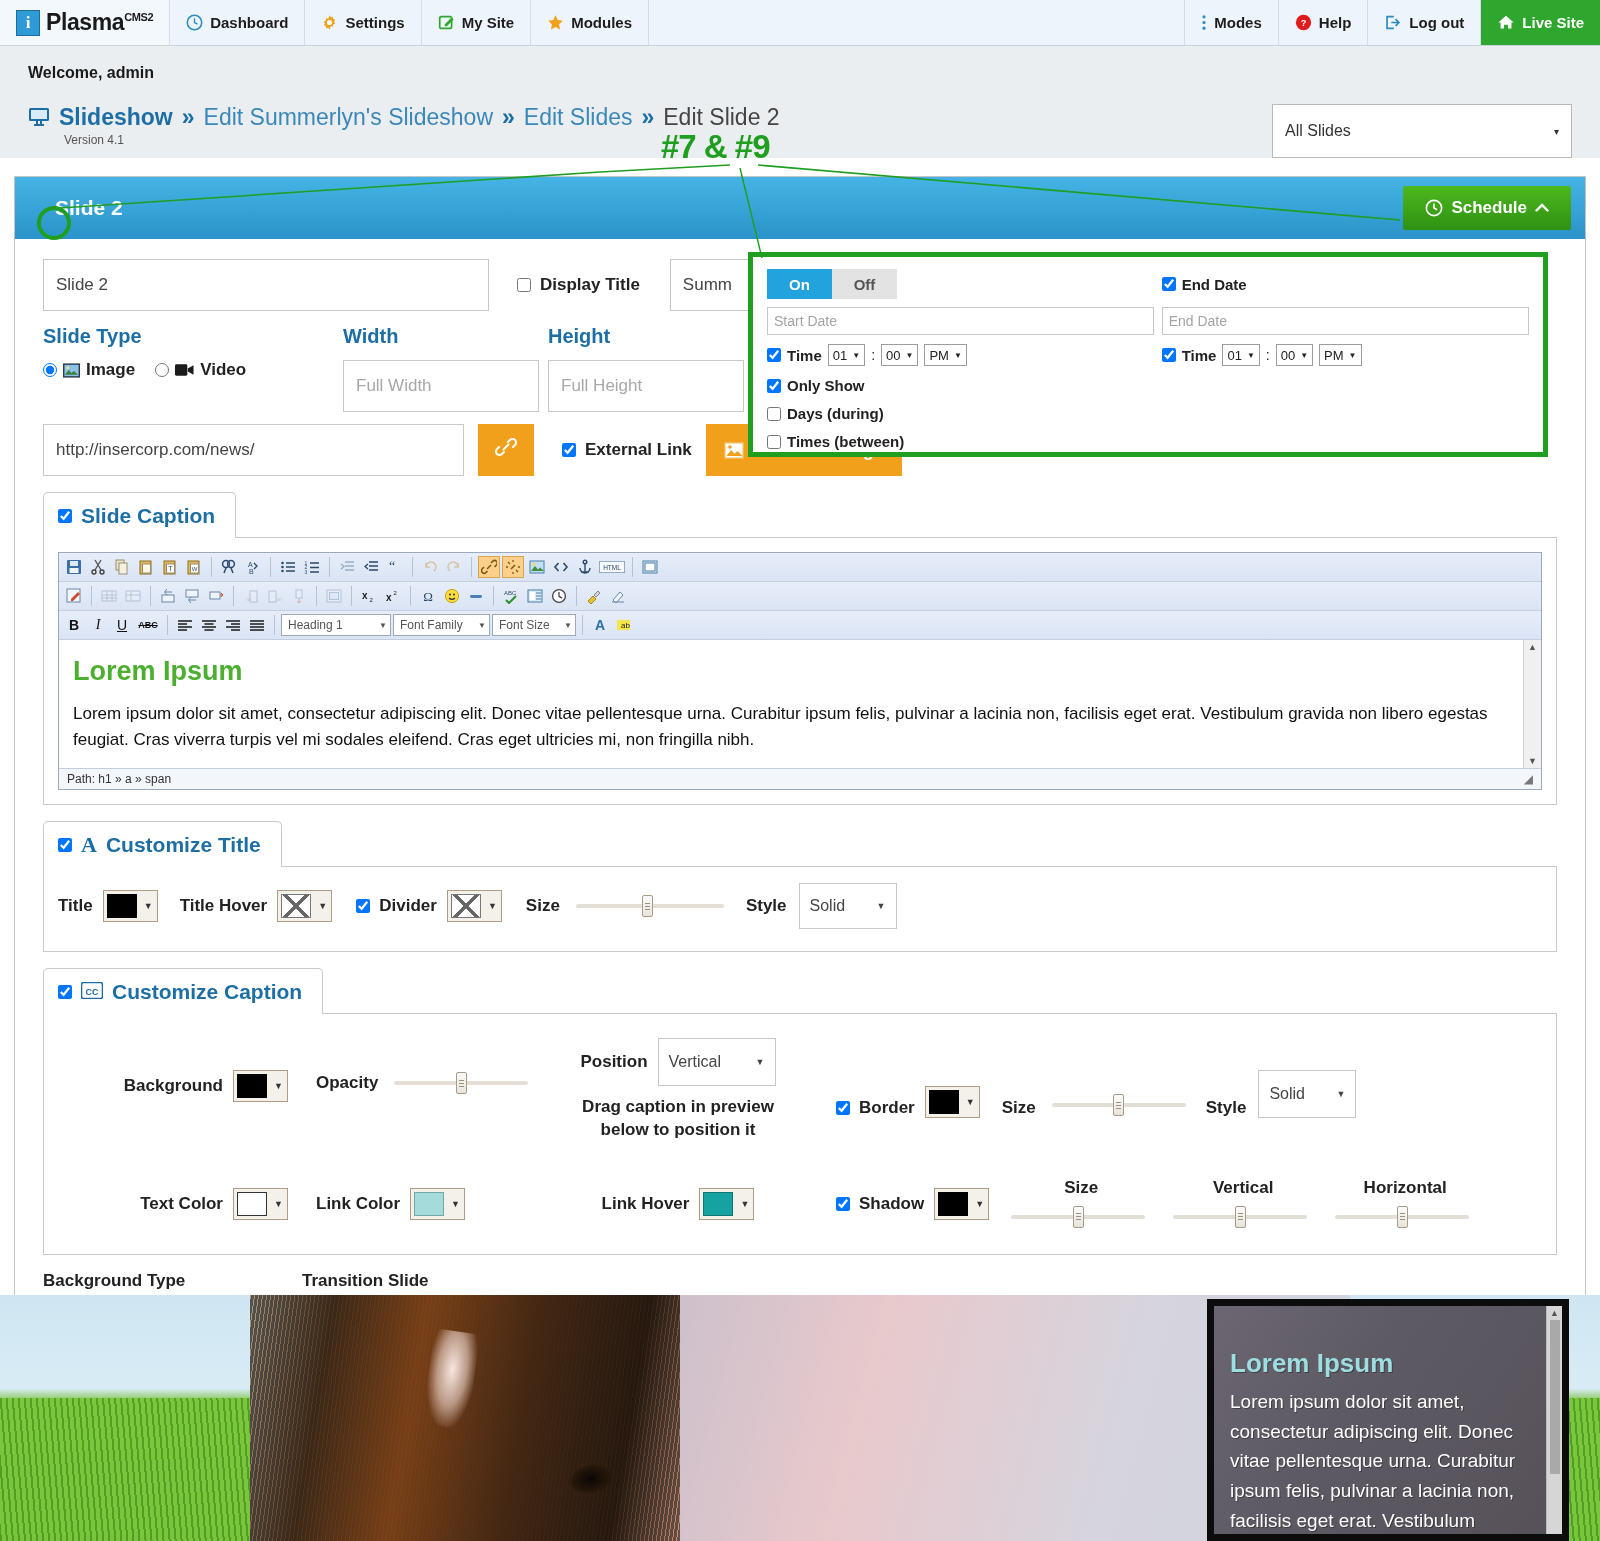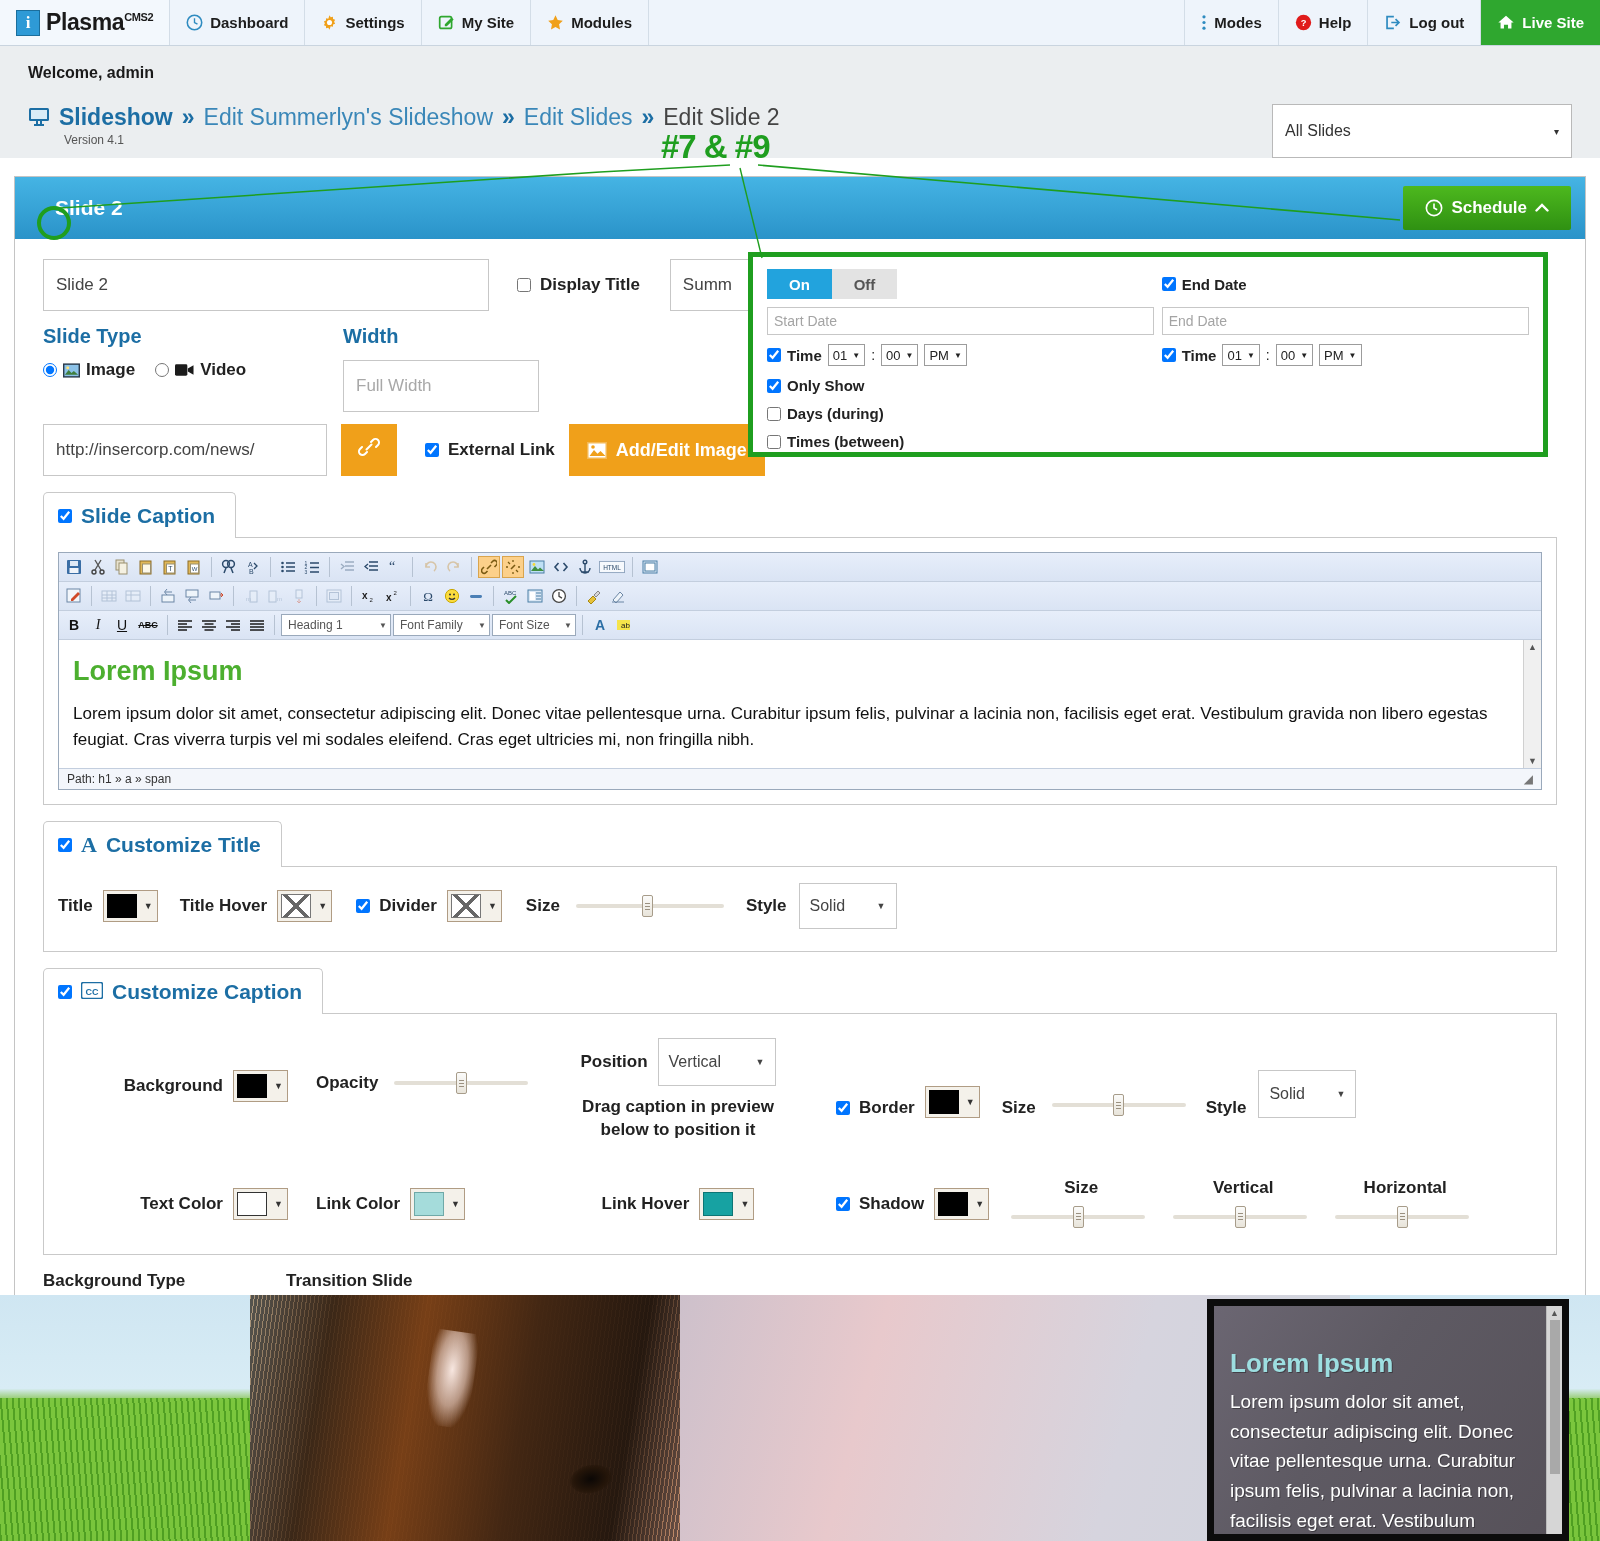--- a/index.html
+++ b/index.html
@@ -112,21 +112,21 @@
   .row2 { display:flex; align-items:flex-start; gap:0; margin-bottom:12px; }
   .fld-label { font-size:20px; font-weight:bold; color:#1c6ea4; margin-bottom:12px; display:block; }
   .col-st { width:300px; }
   .col-w  { width:205px; }
   .col-h  { width:205px; }
   .radio-line { display:flex; align-items:center; gap:6px; font-weight:bold; font-size:17px; }
   .radio-line .grp { display:flex; align-items:center; gap:6px; margin-right:14px; }
   .wh-inp { width:196px; }
 
   .row3 { display:flex; align-items:center; gap:0; margin-bottom:16px; }
-  .url-inp { width:284px; }
+  .url-inp { width:421px; }
   .link-btn {
     width:56px; height:52px; background:#f0a01a; color:#fff;
     display:flex; align-items:center; justify-content:center;
     margin-left:14px; cursor:pointer; font-size:22px;
   }
   .addimg-btn {
     background:#f0a01a; color:#fff; font-weight:bold; font-size:18px;
     height:52px; padding:0 18px; display:flex; align-items:center; gap:9px;
     cursor:pointer;
   }
@@ -497,20 +497,24 @@
                 </svg>
             </span>
             <span>Video</span>
           </label>
         </div>
       </div>
       <div class="col-w">
         <span class="fld-label">Width</span>
         <input class="inp wh-inp" placeholder="Full Width" style="">
       </div>
+      <div class="col-h">
+        <span class="fld-label">Height</span>
+        <input class="inp wh-inp" placeholder="Full Height" style="">
+      </div>
     </div>
 
     <div class="row3">
       <input class="inp url-inp" value="http://insercorp.com/news/" style="">
       <div class="link-btn">
         <span>
           <svg width="22" height="22" viewBox="0 0 22 22">
               <path d="M8.5 13.5l5-5M9 16l-2 2a3.5 3.5 0 01-5-5l2-2M13 6l2-2a3.5 3.5 0 015 5l-2 2" fill="none" stroke="#fff" stroke-width="2" stroke-linecap="round"></path>
             </svg>
         </span>
@@ -1072,21 +1076,21 @@
                     <i></i>
                   </div>
               </div>
             </div>
           </div>
         </div>
       </div>
     </div>
 
     <div>
-      <div style="display:flex;gap:0">
+      <div style="display:flex;gap:16px">
         <div style="width:243px" class="lbl-b">Background Type</div>
         <div class="lbl-b">Transition Slide</div>
       </div>
       <div class="bg-wrap">
         <div class="btngrp">
           <div>
               <span>None</span>
             </div>
           <div>
             <span class="icn">

